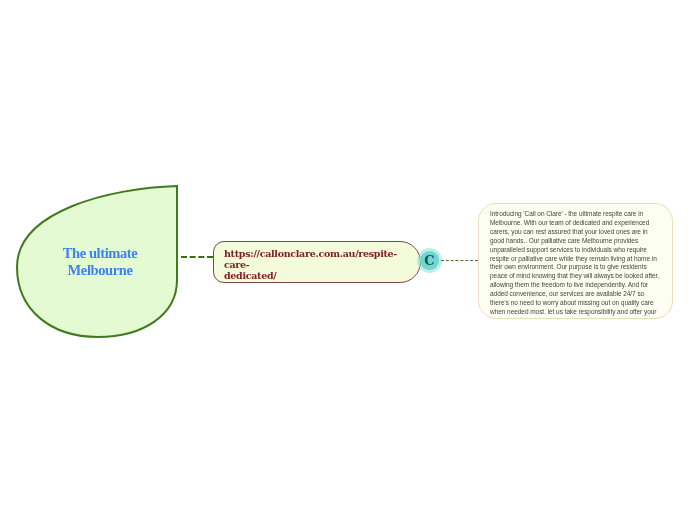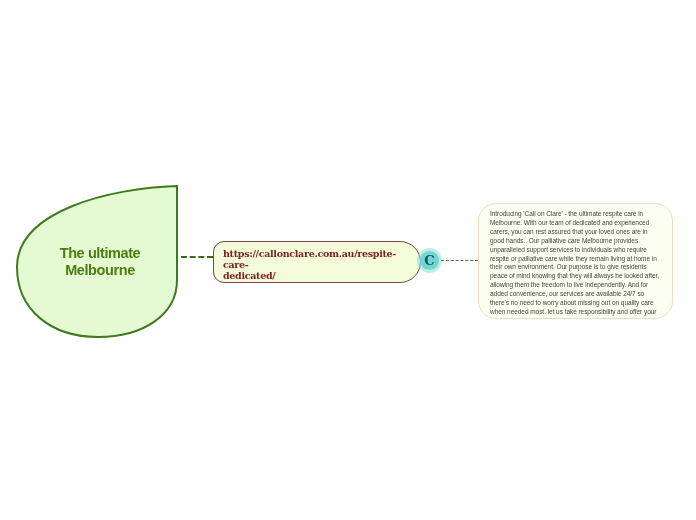--- a/index.html
+++ b/index.html
@@ -18,26 +18,26 @@
     position: absolute;
     left: 14px; top: 183px;
     width: 166px; height: 157px;
   }
   .leaf-node svg { position: absolute; left: 0; top: 0; }
   .leaf-label {
     position: absolute; inset: 0;
     display: flex; flex-direction: column;
     align-items: center; justify-content: center;
     text-align: center;
-    font-family: Liberation Sans, sans-serif;
+    font-family: Liberation Serif, serif;
     font-weight: bold;
     font-size: 14.5px;
     line-height: 17px;
     letter-spacing: -0.4px;
-    color: #4d7c0f;
+    color: #3b82f6;
     padding-left: 6px;
   }
 
   
   .connector {
     position: absolute;
     height: 0;
   }
   .connector-1 {
     left: 181px; top: 256px; width: 32px;
@@ -51,29 +51,28 @@
   
   .url-node {
     position: absolute;
     left: 213px; top: 241px;
     width: 208px; height: 42px;
     background: #f3fbda;
     border: 1.5px solid #7b4a42;
     border-radius: 11px 21px 21px 11px;
   }
   .url-text {
-    padding: 6px 20px 0 1px;
+    padding: 6px 20px 0 10px;
     font-family: "DejaVu Serif", serif;
     font-weight: bold;
     font-size: 9.5px;
     line-height: 11px;
     letter-spacing: -0.3px;
     color: #7c2125;
     overflow-wrap: anywhere;
-    margin-left: 8px;
   }
 
   
   .c-badge {
     position: absolute;
     left: 420px; top: 251px;
     width: 19px; height: 19px;
     border-radius: 50%;
     background: #72d5cf;
     box-shadow: 0 0 0 3px rgba(135, 224, 217, 0.55);

